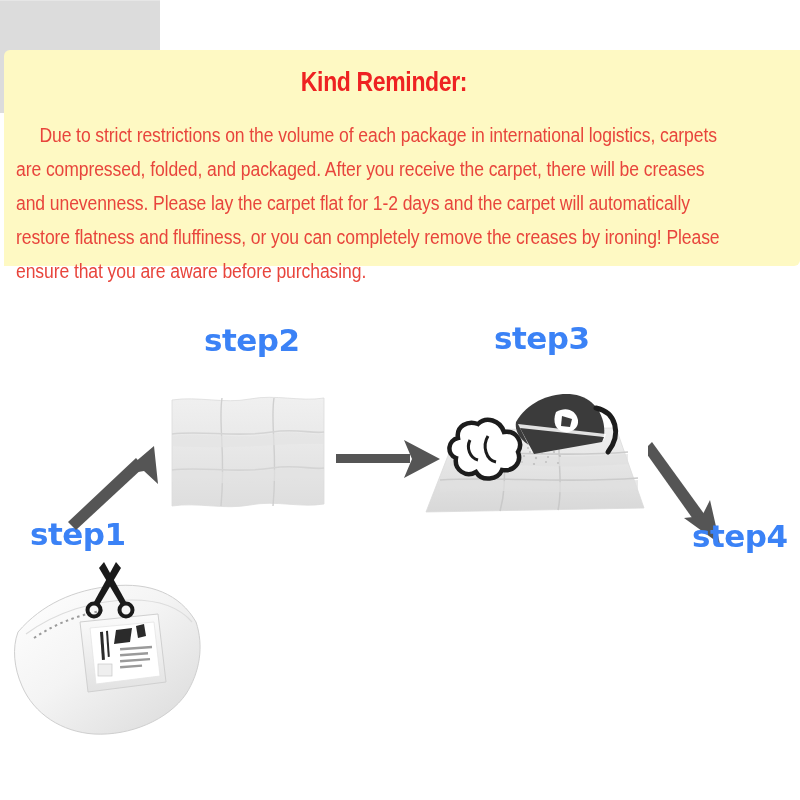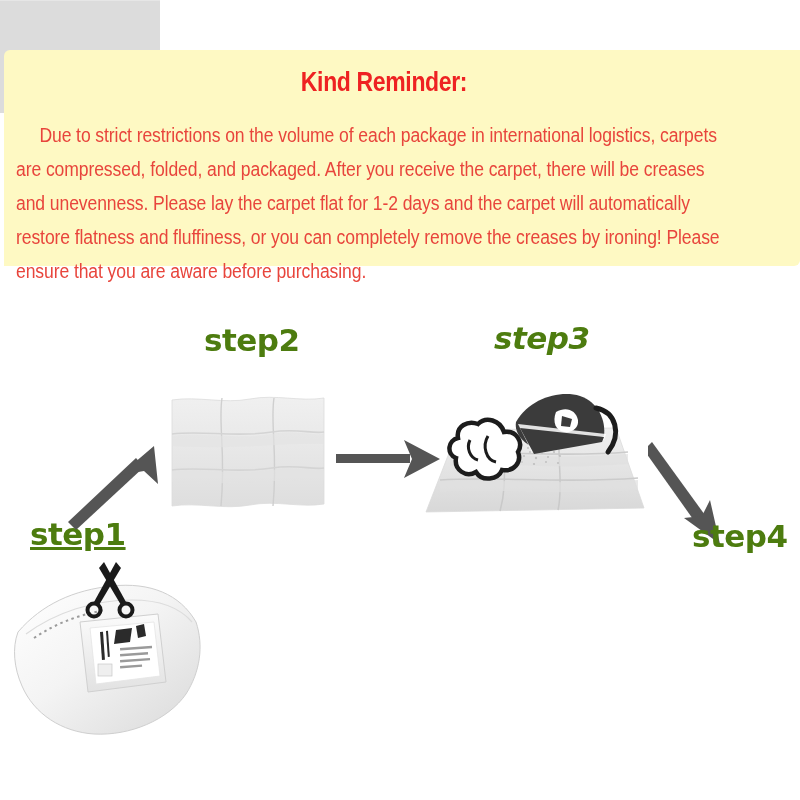--- a/index.html
+++ b/index.html
@@ -53,30 +53,30 @@
     line-height: 34px;
     text-indent: 26px;
     transform: scaleX(0.9);
     transform-origin: left top;
     letter-spacing: -0.1px;
   }
 
   
   .step-label {
     position: absolute;
-    color: #4d7c0f;
+    color: #3b82f6;
     font-family: "DejaVu Sans", sans-serif;
     font-weight: bold;
     font-size: 31px;
     letter-spacing: -0.5px;
     white-space: nowrap;
   }
-  #step1-label { left: 30px;  top: 516px; text-decoration: underline; }
+  #step1-label { left: 30px;  top: 516px; }
   #step2-label { left: 204px; top: 322px; }
-  #step3-label { left: 494px; top: 320px; font-style: italic; }
+  #step3-label { left: 494px; top: 320px; }
   #step4-label { left: 668px; top: 518px; margin-left: 24px; }
 
   
   .art { position: absolute; }
 
   
   #step1-package { left: 8px; top: 560px; width: 200px; height: 185px; }
   
   #step2-carpet  { left: 168px; top: 392px; width: 160px; height: 120px; }
   

